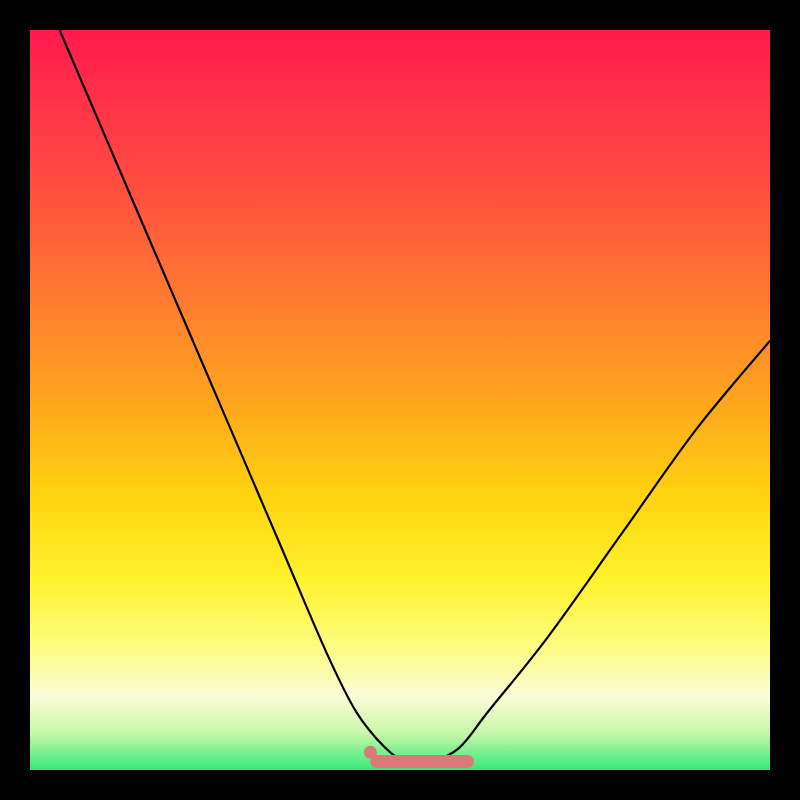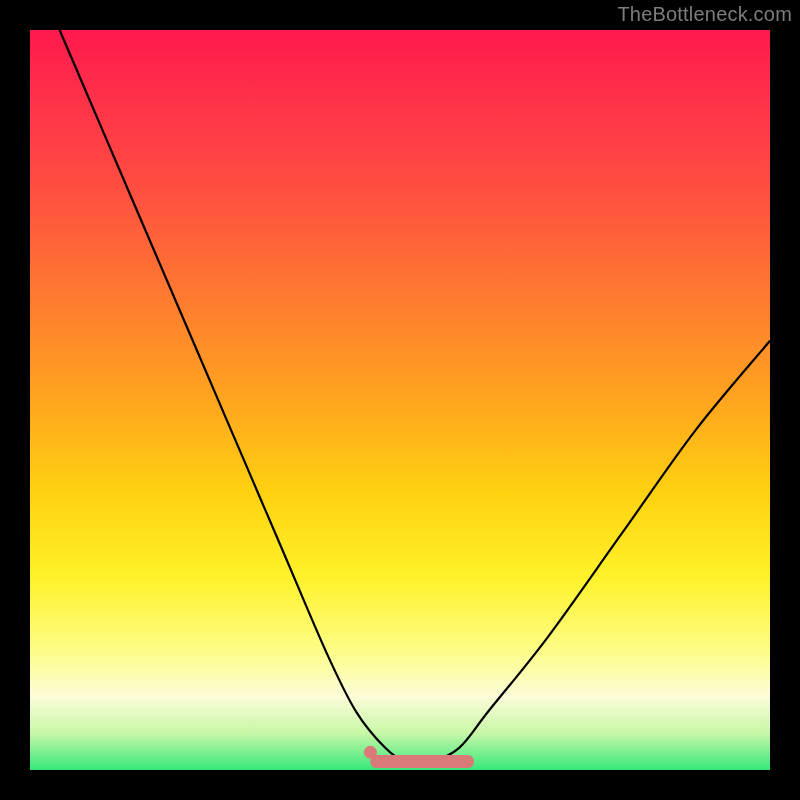--- a/index.html
+++ b/index.html
@@ -57,21 +57,20 @@
     width: 740px;
     height: 740px;
     overflow: visible;
   }
 </style>
 </head>
 <body>
 
 <div class="frame">
 
-  <div class="watermark">TheBottleneck.com</div>
 
   <div class="plot-area"></div>
 
   <svg class="overlay" viewBox="0 0 740 740" preserveAspectRatio="none">
     <path id="curve-path" fill="none" stroke="#000000" stroke-width="2.2" d="M 29.6 0 C 37 17.26666666666667, 59.199999999999996 69.06666666666669, 74 103.60000000000002 C 88.8 138.13333333333335, 103.60000000000001 172.6666666666667, 118.4 207.20000000000005 C 133.20000000000002 241.73333333333338, 148 276.2666666666667, 162.8 310.8 C 177.60000000000002 345.3333333333333, 192.4 379.8666666666667, 207.20000000000002 414.4 C 222.00000000000003 448.9333333333333, 236.8 483.46666666666664, 251.60000000000002 518 C 266.40000000000003 552.5333333333333, 283.6666666666667 594.4666666666667, 296 621.6 C 308.3333333333333 648.7333333333333, 315.73333333333335 664.7666666666667, 325.6 680.8 C 335.4666666666667 696.8333333333333, 346.56666666666666 709.1666666666666, 355.2 717.8 C 363.8333333333333 726.4333333333333, 370 730.1333333333333, 377.40000000000003 732.6 C 384.80000000000007 735.0666666666667, 390.9666666666667 735.0666666666667, 399.6 732.6 C 408.23333333333335 730.1333333333333, 419.3333333333333 726.4333333333333, 429.2 717.8 C 439.06666666666666 709.1666666666666, 444 699.3, 458.8 680.8 C 473.6 662.3, 495.8 636.4, 518 606.8 C 540.2 577.1999999999999, 567.3333333333334 537.7333333333333, 592 503.2 C 616.6666666666666 468.66666666666663, 641.3333333333334 431.66666666666663, 666 399.59999999999997 C 690.6666666666666 367.5333333333333, 727.6666666666666 325.6, 740 310.8"></path>
     <rect id="marker-band" rx="6" ry="6" height="13" fill="#d97a78" x="340.40000000000003" y="725.12" width="103.59999999999997"></rect>
     <circle id="marker-dot" r="6.5" fill="#d97a78" cx="340.40000000000003" cy="722.24"></circle>
   </svg>
 
 </div>

